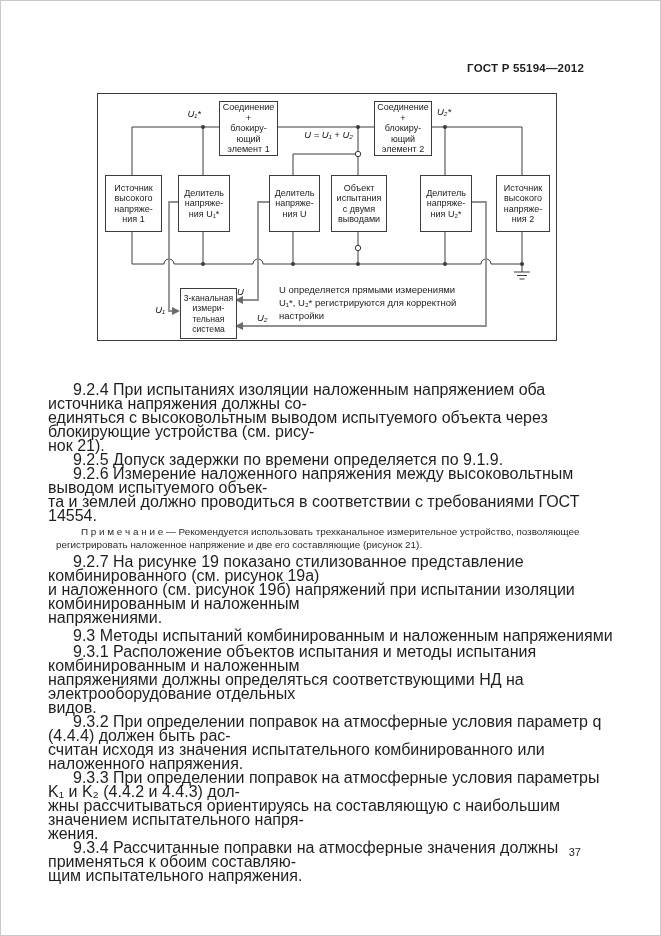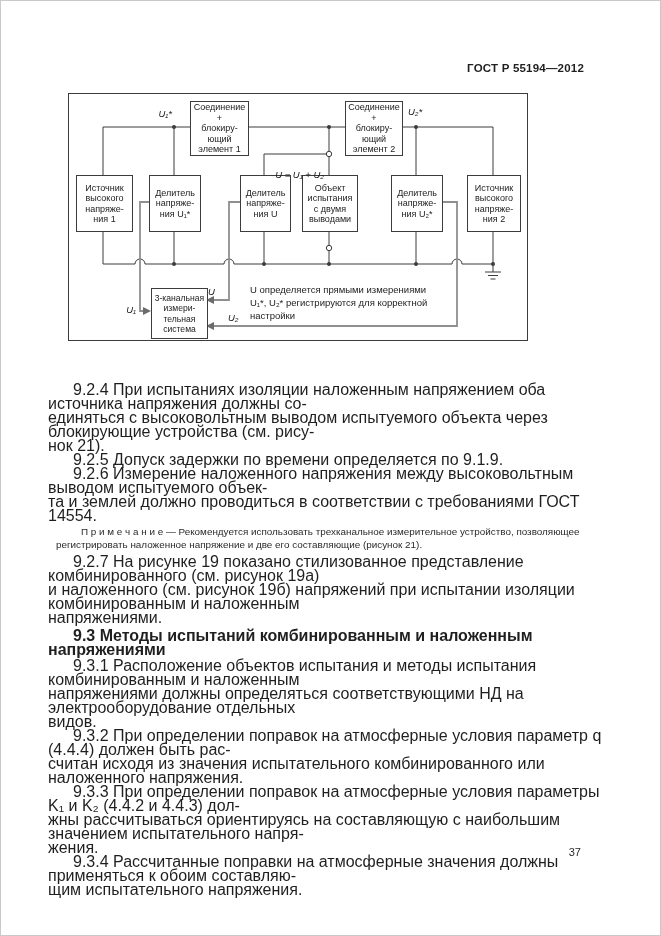--- a/index.html
+++ b/index.html
@@ -8,56 +8,56 @@
     background:#ffffff;border:1px solid #c9c9c9;box-sizing:border-box;
     font-family:"Liberation Sans","DejaVu Sans",sans-serif;color:#1f1f1f;
     overflow:hidden;
     padding-left:8px;
   }
   .doc-header{
     position:absolute;top:61px;left:47px;width:536px;
     text-align:right;font-size:11.5px;font-weight:bold;letter-spacing:.2px;
   }
   
-  .figure{position:absolute;left:67px;top:92px;width:461px;height:249px;}
+  .figure{position:absolute;left:96px;top:92px;width:461px;height:249px;}
   .figure svg{position:absolute;left:0;top:0;}
   .fbox{
     position:absolute;border:1px solid #3c3c3c;background:#fff;
     display:flex;align-items:center;justify-content:center;
     text-align:center;font-size:9px;line-height:10.5px;white-space:pre-line;
     color:#222;
   }
   #bx-connect1{left:122px;top:8px;width:57px;height:53px;}
   #bx-connect2{left:277px;top:8px;width:56px;height:53px;}
   #bx-source1{left:8px;top:82px;width:55px;height:55px;}
   #bx-divider1{left:81px;top:82px;width:50px;height:55px;}
   #bx-dividerU{left:172px;top:82px;width:49px;height:55px;}
   #bx-object{left:234px;top:82px;width:54px;height:55px;}
   #bx-divider2{left:323px;top:82px;width:50px;height:55px;}
   #bx-source2{left:399px;top:82px;width:52px;height:55px;}
   #bx-system{left:83px;top:195px;width:55px;height:49px;font-size:8.6px;line-height:10.5px;}
   .flabel{position:absolute;font-size:9.5px;font-style:italic;color:#222;}
   #lb-u1star{left:76px;top:15px;width:28px;text-align:right;}
   #lb-u2star{left:340px;top:13px;width:30px;text-align:left;}
-  #lb-sum{left:190px;top:36px;width:66px;text-align:right;margin-top:40px;}
+  #lb-sum{left:190px;top:36px;width:66px;text-align:right;}
   #lb-u{left:140px;top:193px;width:16px;}
   #lb-u1{left:42px;top:211px;width:26px;text-align:right;}
   #lb-u2{left:160px;top:219px;width:24px;}
   .fnote{
     position:absolute;left:182px;top:190px;width:218px;
     font-size:9.5px;line-height:13px;white-space:pre-line;color:#222;
   }
   
   .caption{position:absolute;left:47px;top:357px;width:567px;text-align:center;font-size:9.8px;color:#222;}
   .content{position:absolute;left:47px;top:382px;width:567px;}
   .para{
     margin:0;font-size:16px;line-height:14px;
     white-space:pre-line;text-indent:25px;color:#1f1f1f;
   }
-  .heading{font-weight:bold;margin:4px 0 2px 0;}
+  .heading{font-weight:normal;margin:4px 0 2px 0;}
   .note{
     margin:2px 0 4px 8px;font-size:9.9px;line-height:13px;
     white-space:pre-line;text-indent:25px;color:#2a2a2a;
   }
   .page-number{position:absolute;left:520px;top:845px;width:60px;text-align:right;font-size:11px;color:#2a2a2a;}
 </style>
 </head>
 <body>
 
 <div class="page">

